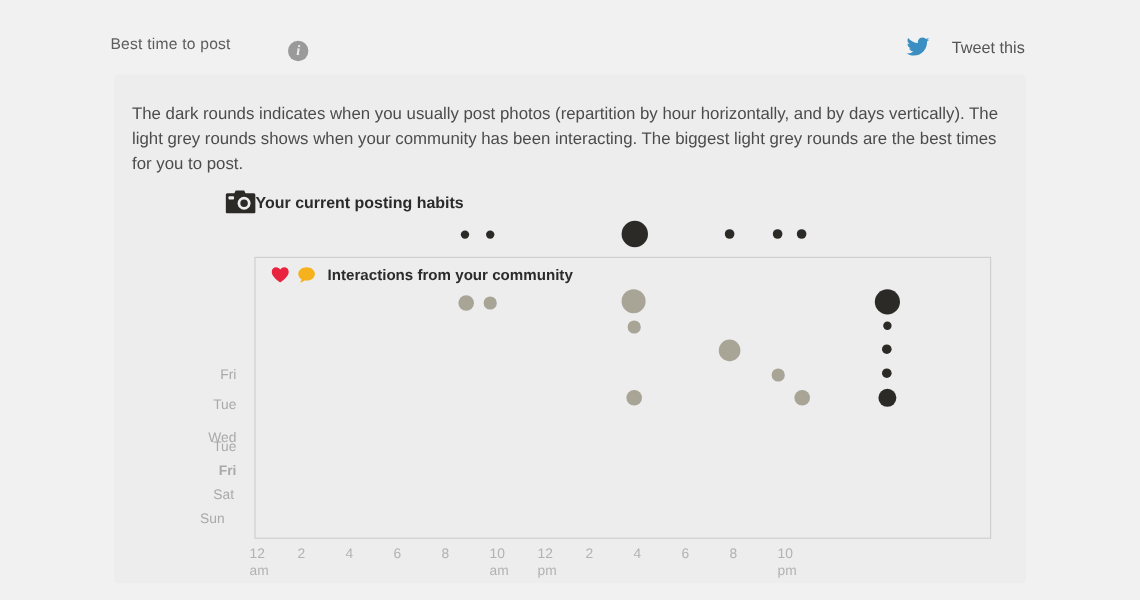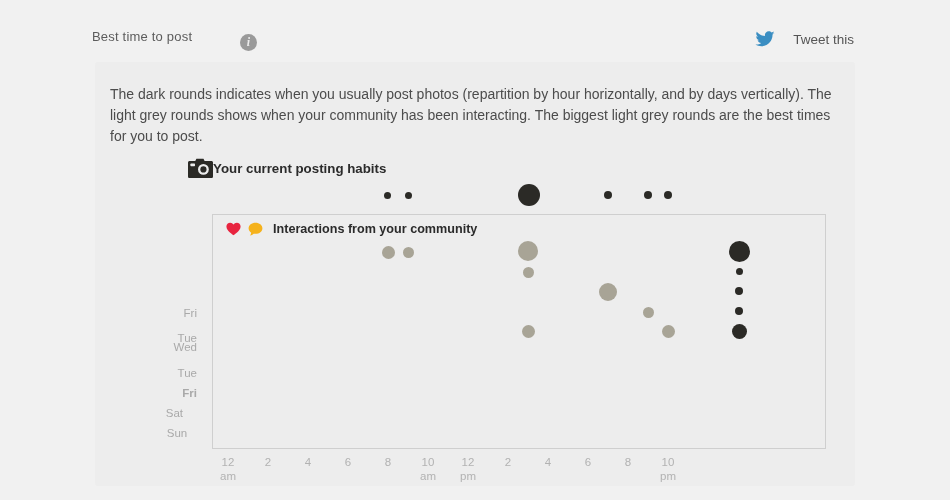--- a/index.html
+++ b/index.html
@@ -128,21 +128,20 @@
     position: absolute;
     width: 40px;
     text-align: right;
     font-size: 11.5px;
     color: #a9a9a9;
     white-space: nowrap;
   }
   .hour-tick {
     position: absolute;
     width: 40px;
-    text-align: center;
     font-size: 11.5px;
     color: #b2b2b2;
     line-height: 14px;
   }
   .hour-tick .suffix { display: block; }
 
   .dot {
     position: absolute;
     border-radius: 50%;
   }
@@ -187,24 +186,24 @@
         <path fill="#e8243f" d="M8 14.2 C8 14.2 0.4 9.6 0.4 4.9 C0.4 2.4 2.2 0.7 4.4 0.7 C6 0.7 7.3 1.6 8 2.8 C8.7 1.6 10 0.7 11.6 0.7 C13.8 0.7 15.6 2.4 15.6 4.9 C15.6 9.6 8 14.2 8 14.2 Z"></path>
       </svg>
       <svg class="bubble-icon" viewBox="0 0 16 15">
         <path fill="#f5b21c" d="M8 0.8 C3.9 0.8 0.6 3.4 0.6 6.7 C0.6 8.6 1.7 10.3 3.4 11.4 C3.3 12.4 2.8 13.6 2.1 14.4 C3.6 14.2 5.2 13.4 6.1 12.5 C6.7 12.6 7.3 12.7 8 12.7 C12.1 12.7 15.4 10.0 15.4 6.7 C15.4 3.4 12.1 0.8 8 0.8 Z"></path>
       </svg>
       <span class="community-label">Interactions from your community</span>
     </div>
 
     <div class="day-label" style="left:62px; top:245px;">Fri</div>
     <div class="day-label" style="left:62px; top:270px;">Tue</div>
-    <div class="day-label" style="left:62px; top:279px;">Wed</div>
+    <div class="day-label" style="left:62px; top:297px;">Wed</div>
     <div class="day-label" style="left:62px; top:305px;">Tue</div>
     <div class="day-label" style="left:62px; top:325px;font-weight:bold;">Fri</div>
-    <div class="day-label" style="left:48px; top:345px;">Sat</div>
+    <div class="day-label" style="left:60px; top:345px;">Sat</div>
     <div class="day-label" style="left:62px; top:365px;text-align:center;">Sun</div>
 
     <div class="hour-tick" style="left:113px; top:393px;">
       <span>12</span>
       <span class="suffix">am</span>
     </div>
     <div class="hour-tick" style="left:153px; top:393px;">
       <span>2</span>
     </div>
     <div class="hour-tick" style="left:193px; top:393px;">

